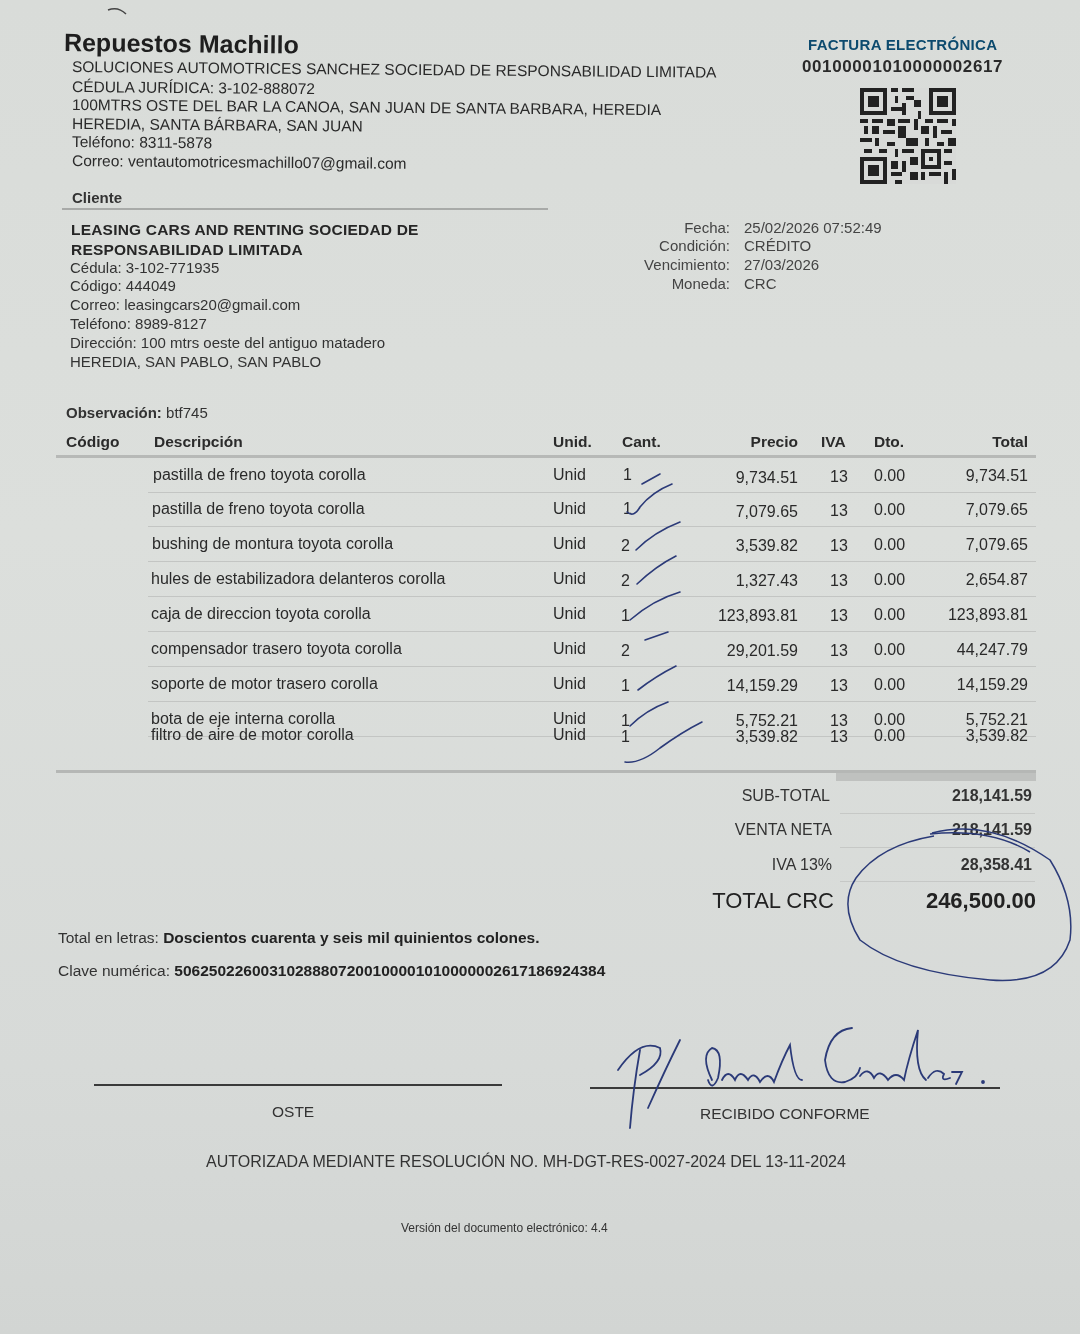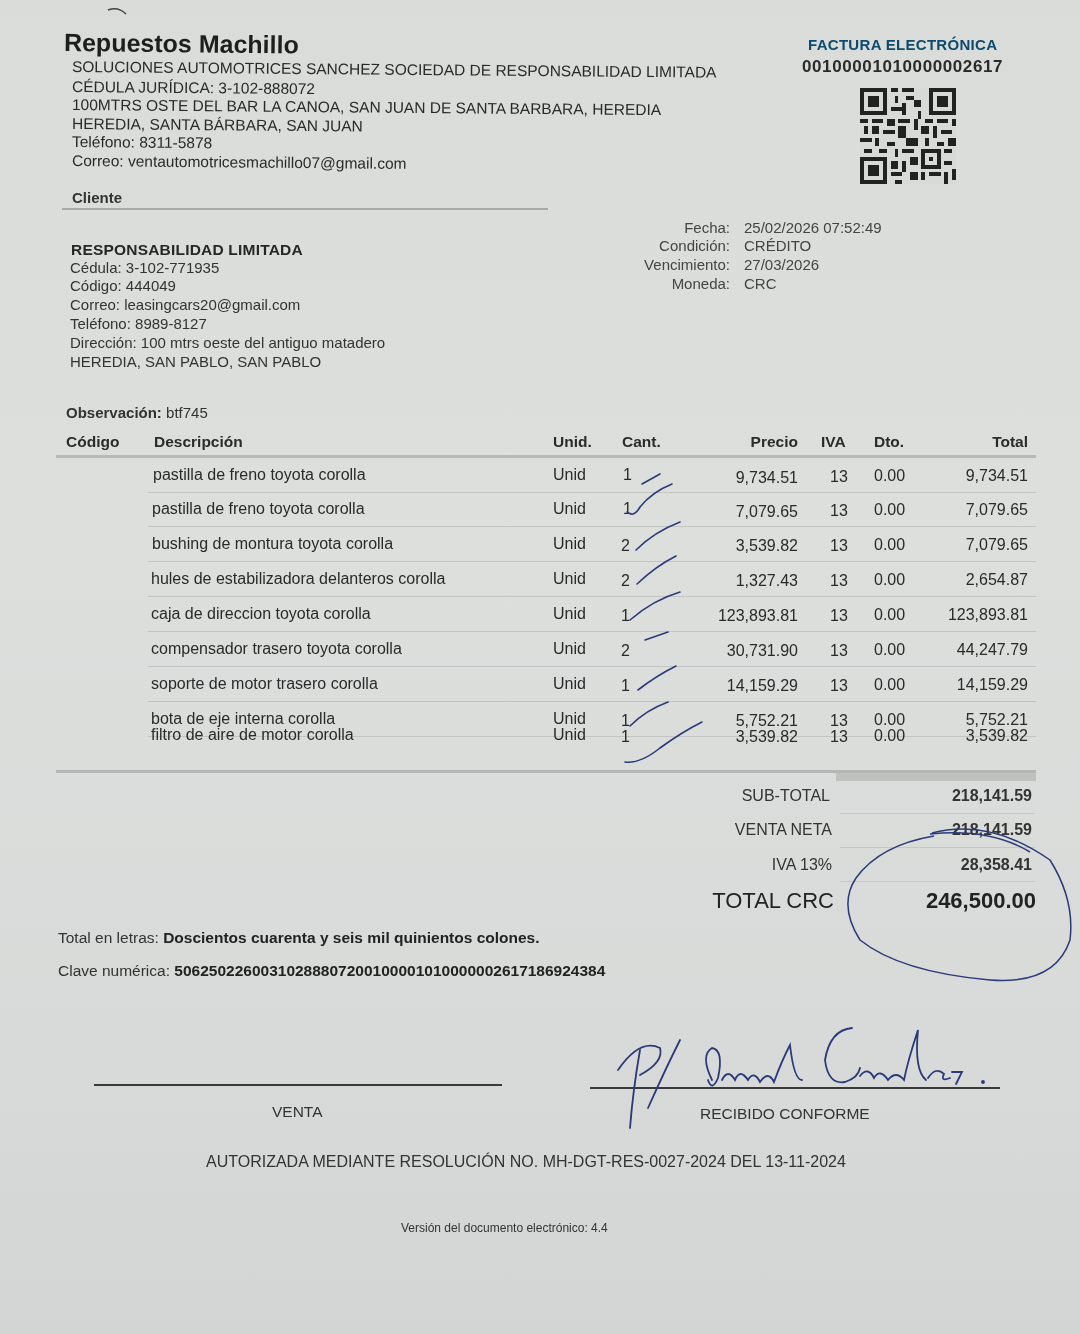--- a/index.html
+++ b/index.html
@@ -139,20 +139,21 @@
         <rect x="18" y="22" width="3" height="1"></rect>
           <rect x="22" y="22" width="1" height="3"></rect>
           <rect x="24" y="21" width="1" height="3"></rect>
           <rect x="9" y="24" width="2" height="1"></rect>
       </g>
     </svg>
   </div>
 
   <div class="abs client-label">Cliente</div>
   <div class="abs client-divider"></div>
+  <div class="abs client-name" style="top:221px;">LEASING CARS AND RENTING SOCIEDAD DE</div>
   <div class="abs client-name" style="top:241px;">RESPONSABILIDAD LIMITADA</div>
   <div class="abs client-line" style="top:259px;">Cédula: 3-102-771935</div>
   <div class="abs client-line" style="top:277px;">Código: 444049</div>
   <div class="abs client-line" style="top:296px;">Correo: leasingcars20@gmail.com</div>
   <div class="abs client-line" style="top:315px;">Teléfono: 8989-8127</div>
   <div class="abs client-line" style="top:334px;">Dirección: 100 mtrs oeste del antiguo matadero</div>
   <div class="abs client-line" style="top:353px;">HEREDIA, SAN PABLO, SAN PABLO</div>
 
   <div class="meta-row">
     <span class="meta-label" style="top:219px;">Fecha:</span>
@@ -236,21 +237,21 @@
       <span class="c right" style="left:678px; width:120px; top:2px;">123,893.81</span>
       <span class="c" style="left:830px; top:2px;">13</span>
       <span class="c" style="left:874px; top:1px;">0.00</span>
       <span class="c right" style="left:898px; width:130px; top:1px;">123,893.81</span>
       <div class="rule"></div>
     </div>
     <div class="row" style="top:640px;">
       <span class="c" style="left:151px;">compensador trasero toyota corolla</span>
       <span class="c" style="left:553px;">Unid</span>
       <span class="c" style="left:621px; top:2px;">2</span>
-      <span class="c right" style="left:678px; width:120px; top:2px;">30,731.90</span>
+      <span class="c right" style="left:678px; width:120px; top:2px;">29,201.59</span>
       <span class="c" style="left:830px; top:2px;">13</span>
       <span class="c" style="left:874px; top:1px;">0.00</span>
       <span class="c right" style="left:898px; width:130px; top:1px;">44,247.79</span>
       <div class="rule"></div>
     </div>
     <div class="row" style="top:675px;">
       <span class="c" style="left:151px;">soporte de motor trasero corolla</span>
       <span class="c" style="left:553px;">Unid</span>
       <span class="c" style="left:621px; top:2px;">1</span>
       <span class="c right" style="left:678px; width:120px; top:2px;">14,159.29</span>
@@ -299,21 +300,21 @@
   <div class="abs letters">
     <span>Total en letras:</span>
     <b>Doscientos cuarenta y seis mil quinientos colones.</b>
   </div>
   <div class="abs clave">
     <span>Clave numérica:</span>
     <b>50625022600310288807200100001010000002617186924384</b>
   </div>
 
   <div class="abs sig-line" style="left:94px; top:1084px; width:408px;"></div>
-  <div class="abs sig-label" style="left:272px; top:1103px;">VENTA</div>
+  <div class="abs sig-label" style="left:272px; top:1103px;">OSTE</div>
   <div class="abs sig-line" style="left:590px; top:1087px; width:410px;"></div>
   <div class="abs sig-label" style="left:700px; top:1105px;">RECIBIDO CONFORME</div>
 
   <div class="abs footer1">AUTORIZADA MEDIANTE RESOLUCIÓN NO. MH-DGT-RES-0027-2024 DEL 13-11-2024</div>
   <div class="abs footer2">Versión del documento electrónico: 4.4</div>
 
   <svg class="overlay" width="1080" height="1334" viewBox="0 0 1080 1334">
     <g fill="none" stroke="#2b3a78" stroke-width="1.6" stroke-linecap="round">
       <path d="M642 484 L660 474"></path>
       <path d="M627 512 Q634 518 640 507 Q652 492 672 484"></path>

